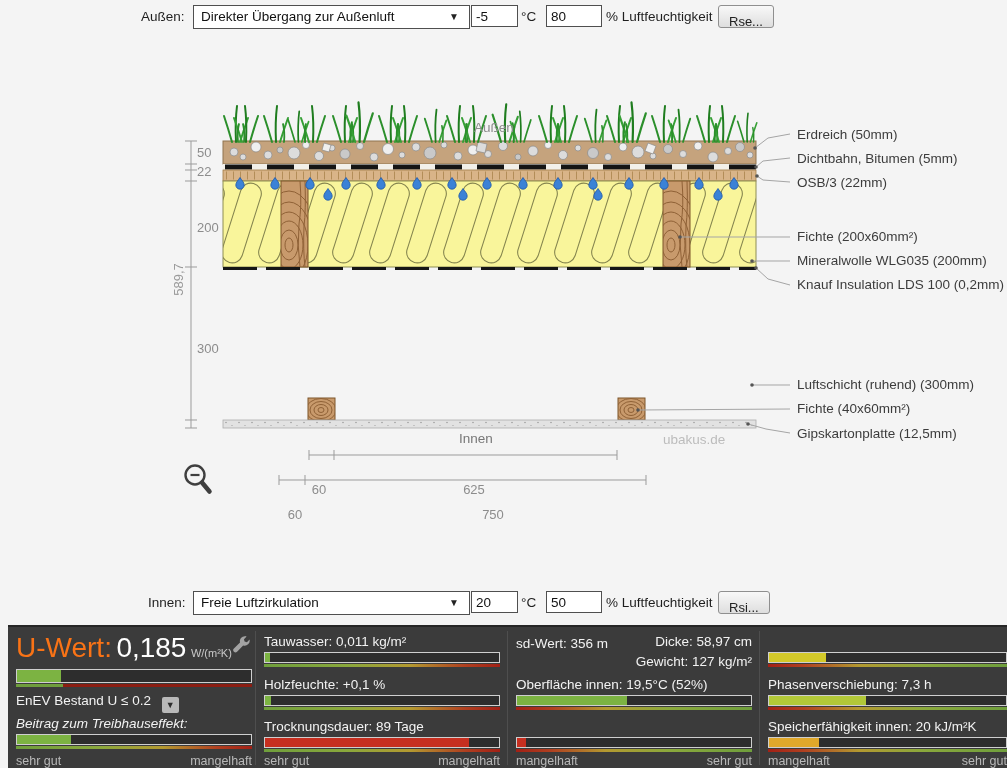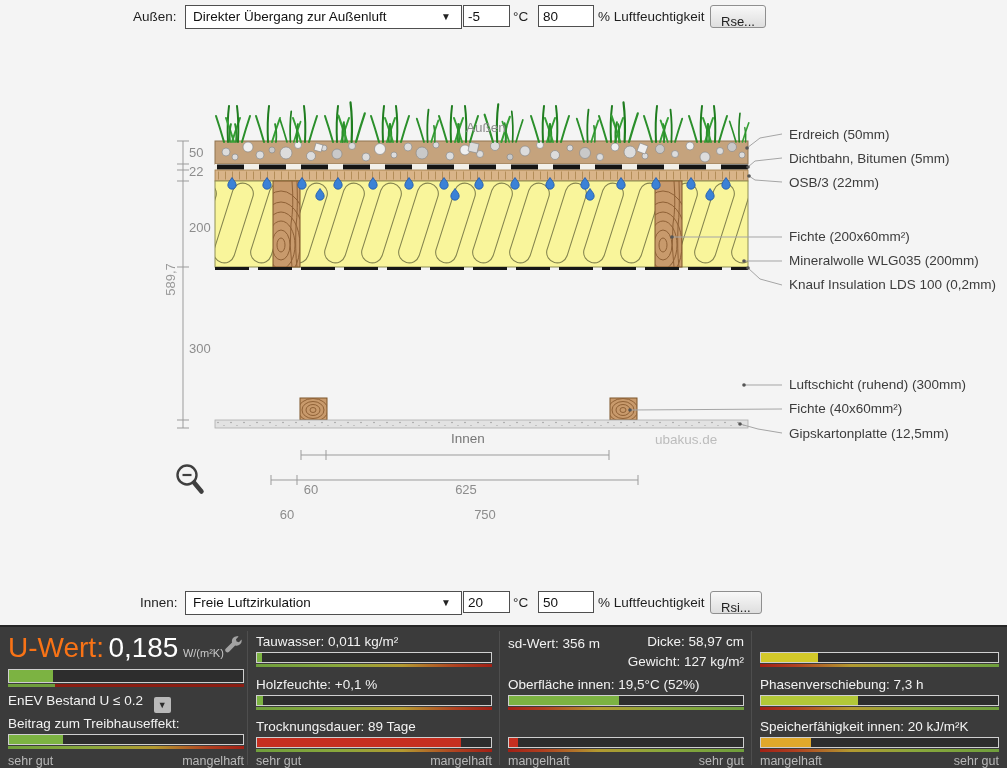--- a/index.html
+++ b/index.html
@@ -1,18 +1,18 @@
 <!DOCTYPE html>
 <html><head>
 <meta charset="utf-8">
 <style>
   html,body{margin:0;padding:0;}
   body{width:1007px;height:768px;overflow:hidden;background:#f4f4f4;
        font-family:"Liberation Sans",sans-serif;}
-  .stage{position:absolute;left:0;top:0;width:916px;height:768px;}
+  .stage{position:absolute;left:8px;top:0;width:916px;height:768px;}
 
   
   .cond-label{position:absolute;font-size:13.5px;color:#1e1e1e;}
   .selbox{position:absolute;width:268px;height:22px;background:#fff;border:1px solid #4f4f4f;
           font-size:13.5px;color:#111;line-height:22px;padding-left:7px;cursor:default;}
   .selarr{position:absolute;right:10px;top:0;font-size:10px;color:#222;}
   .tin{position:absolute;height:20px;border:1px solid #4f4f4f;background:#fff;
        font-family:"Liberation Sans",sans-serif;font-size:13.5px;color:#111;padding:0 4px;}
   .rbtn{position:absolute;height:23px;padding:8px 10px;font-family:"Liberation Sans",sans-serif;
         font-size:13px;color:#222;background:linear-gradient(#f8f8f8,#dedede);
@@ -46,21 +46,21 @@
   .strip.rg{background:linear-gradient(to right,#a22015,#b04020 15%,#b39930 38%,#8aa83c 65%,#6f9e3c);}
   .strip.uw{background:linear-gradient(to right,#6f9e3c 0 20%,#8c1d12 20% 100%);}
   .uwline{position:absolute;left:0;top:5px;white-space:nowrap;}
   .uw-label{font-size:28px;color:#f97316;margin-top:40px;}
   .uw-value{font-size:28px;color:#fff;}
   .uw-unit{font-size:11px;color:#c9c9c9;}
   .uwbar{position:absolute;left:0;right:0;top:42px;}
   .enev{position:absolute;left:0;top:66px;font-size:13.5px;white-space:nowrap;}
   .enev-dd{display:inline-block;width:17px;height:16px;background:#b9b9b9;border-radius:2px;
            text-align:center;font-size:9px;color:#2c2c2c;line-height:16px;vertical-align:-3px;margin-left:7px;}
-  .ghgl{position:absolute;left:0;top:89px;}
+  .ghgl{position:absolute;left:0;top:89px;font-style:italic;}
   .ghgbar{position:absolute;left:0;right:0;top:107px;}
   .wrench{position:absolute;right:2px;top:8px;}
   .r3right{position:absolute;right:0;text-align:right;}
 </style>
 </head>
 <body>
 
 <div class="stage">
 
   <div>

